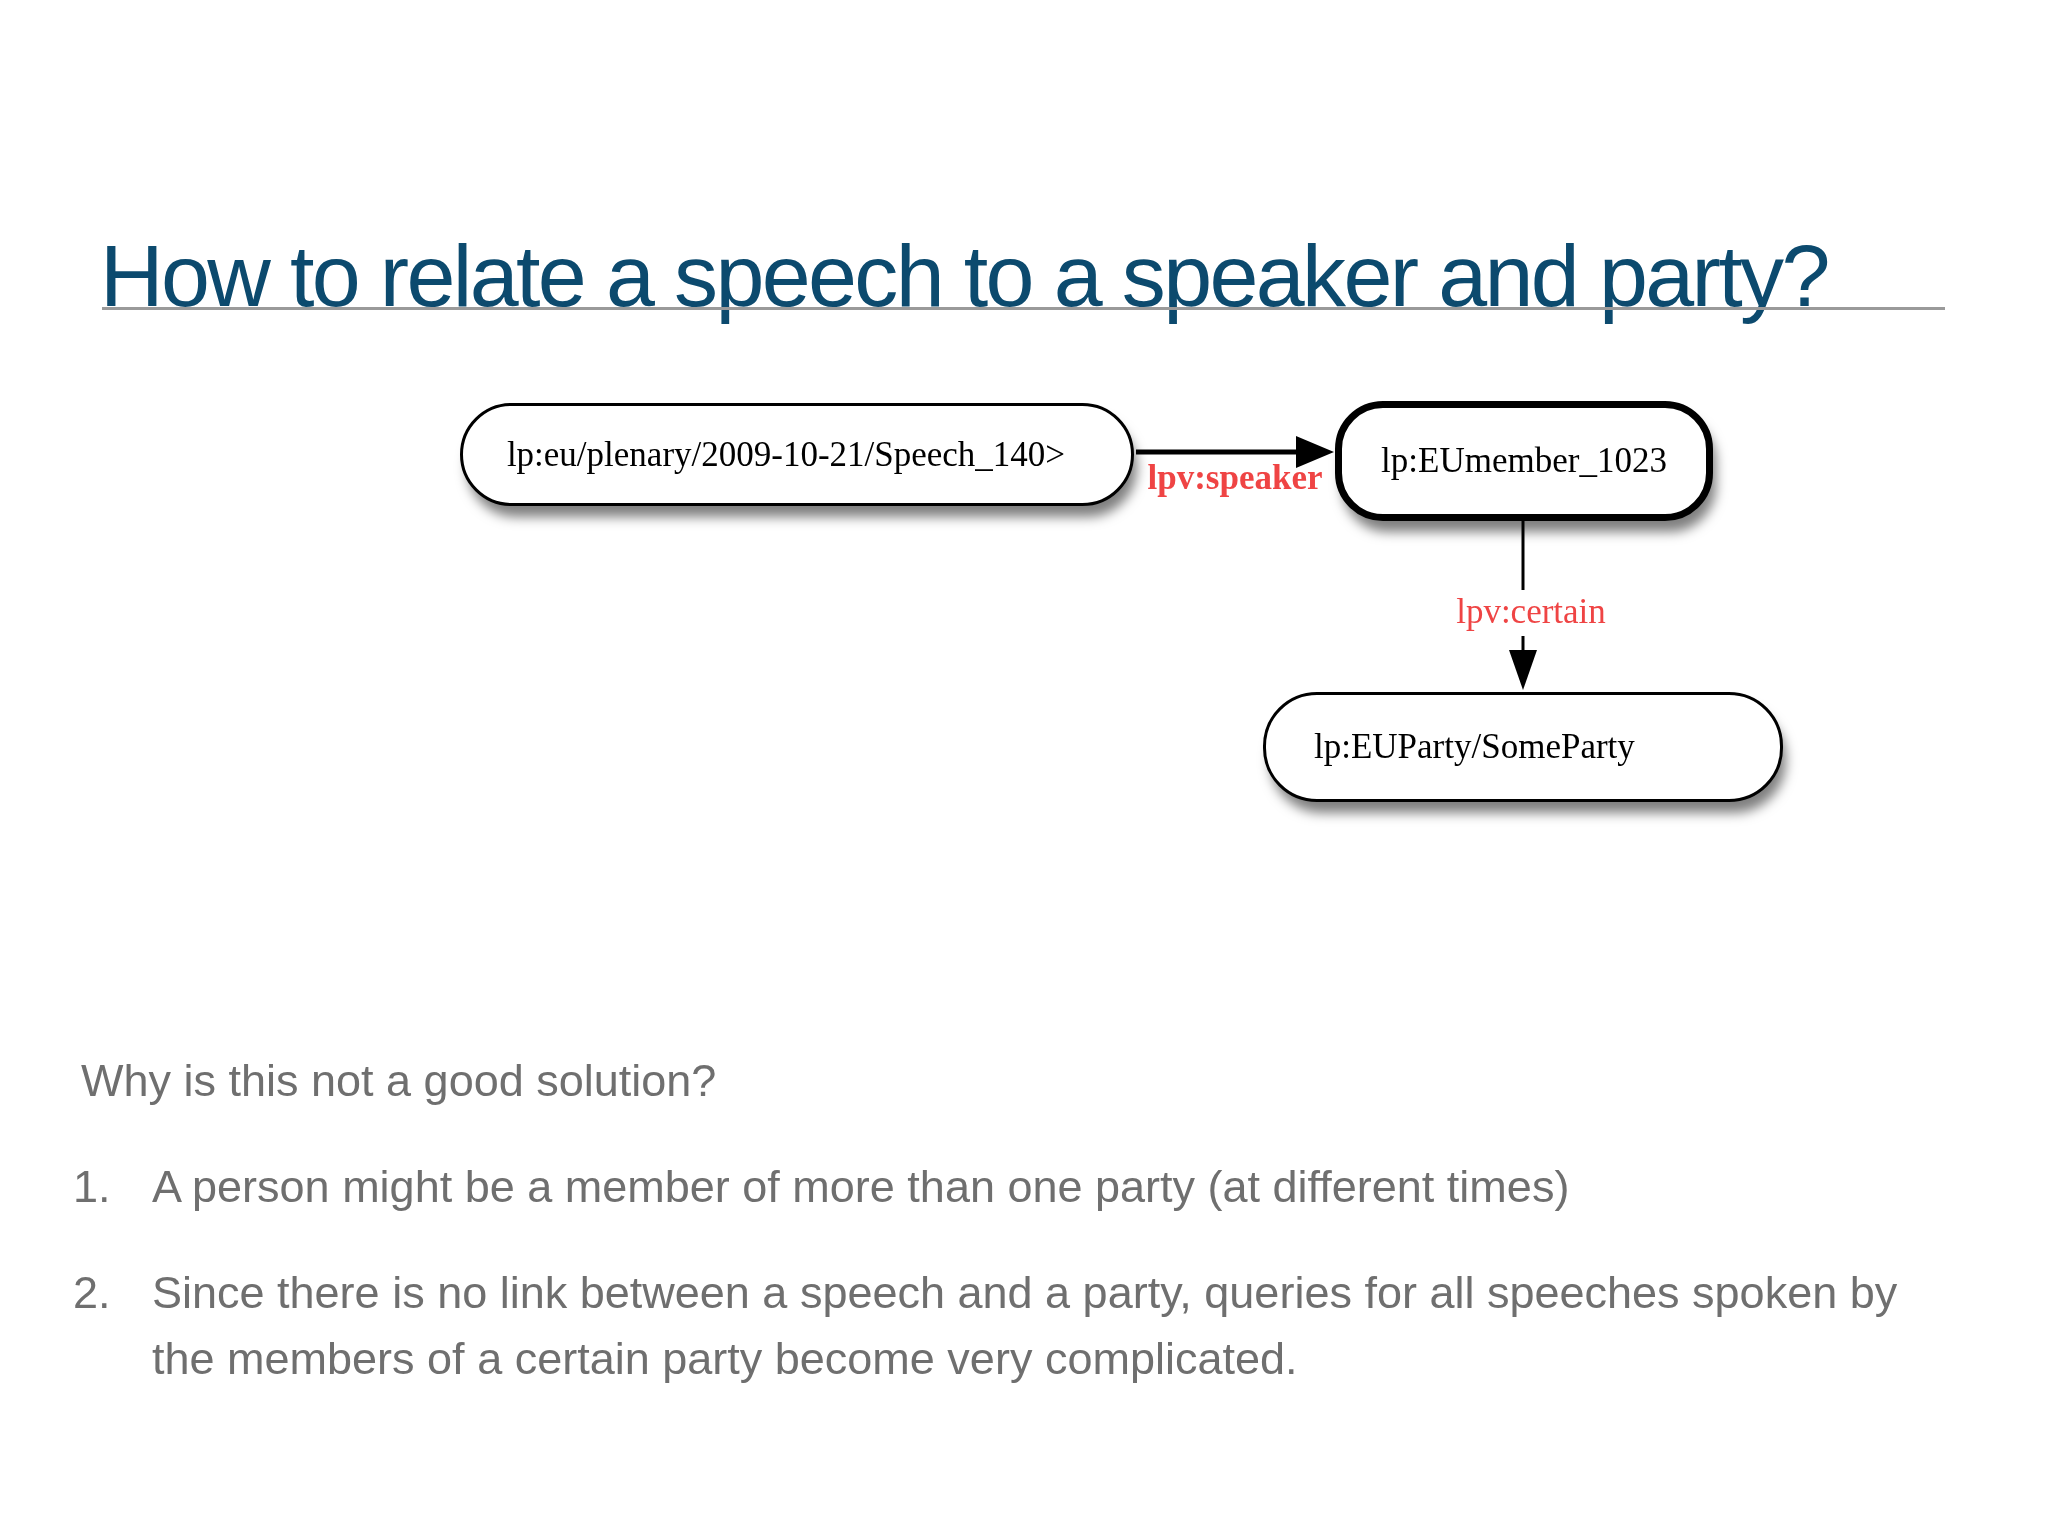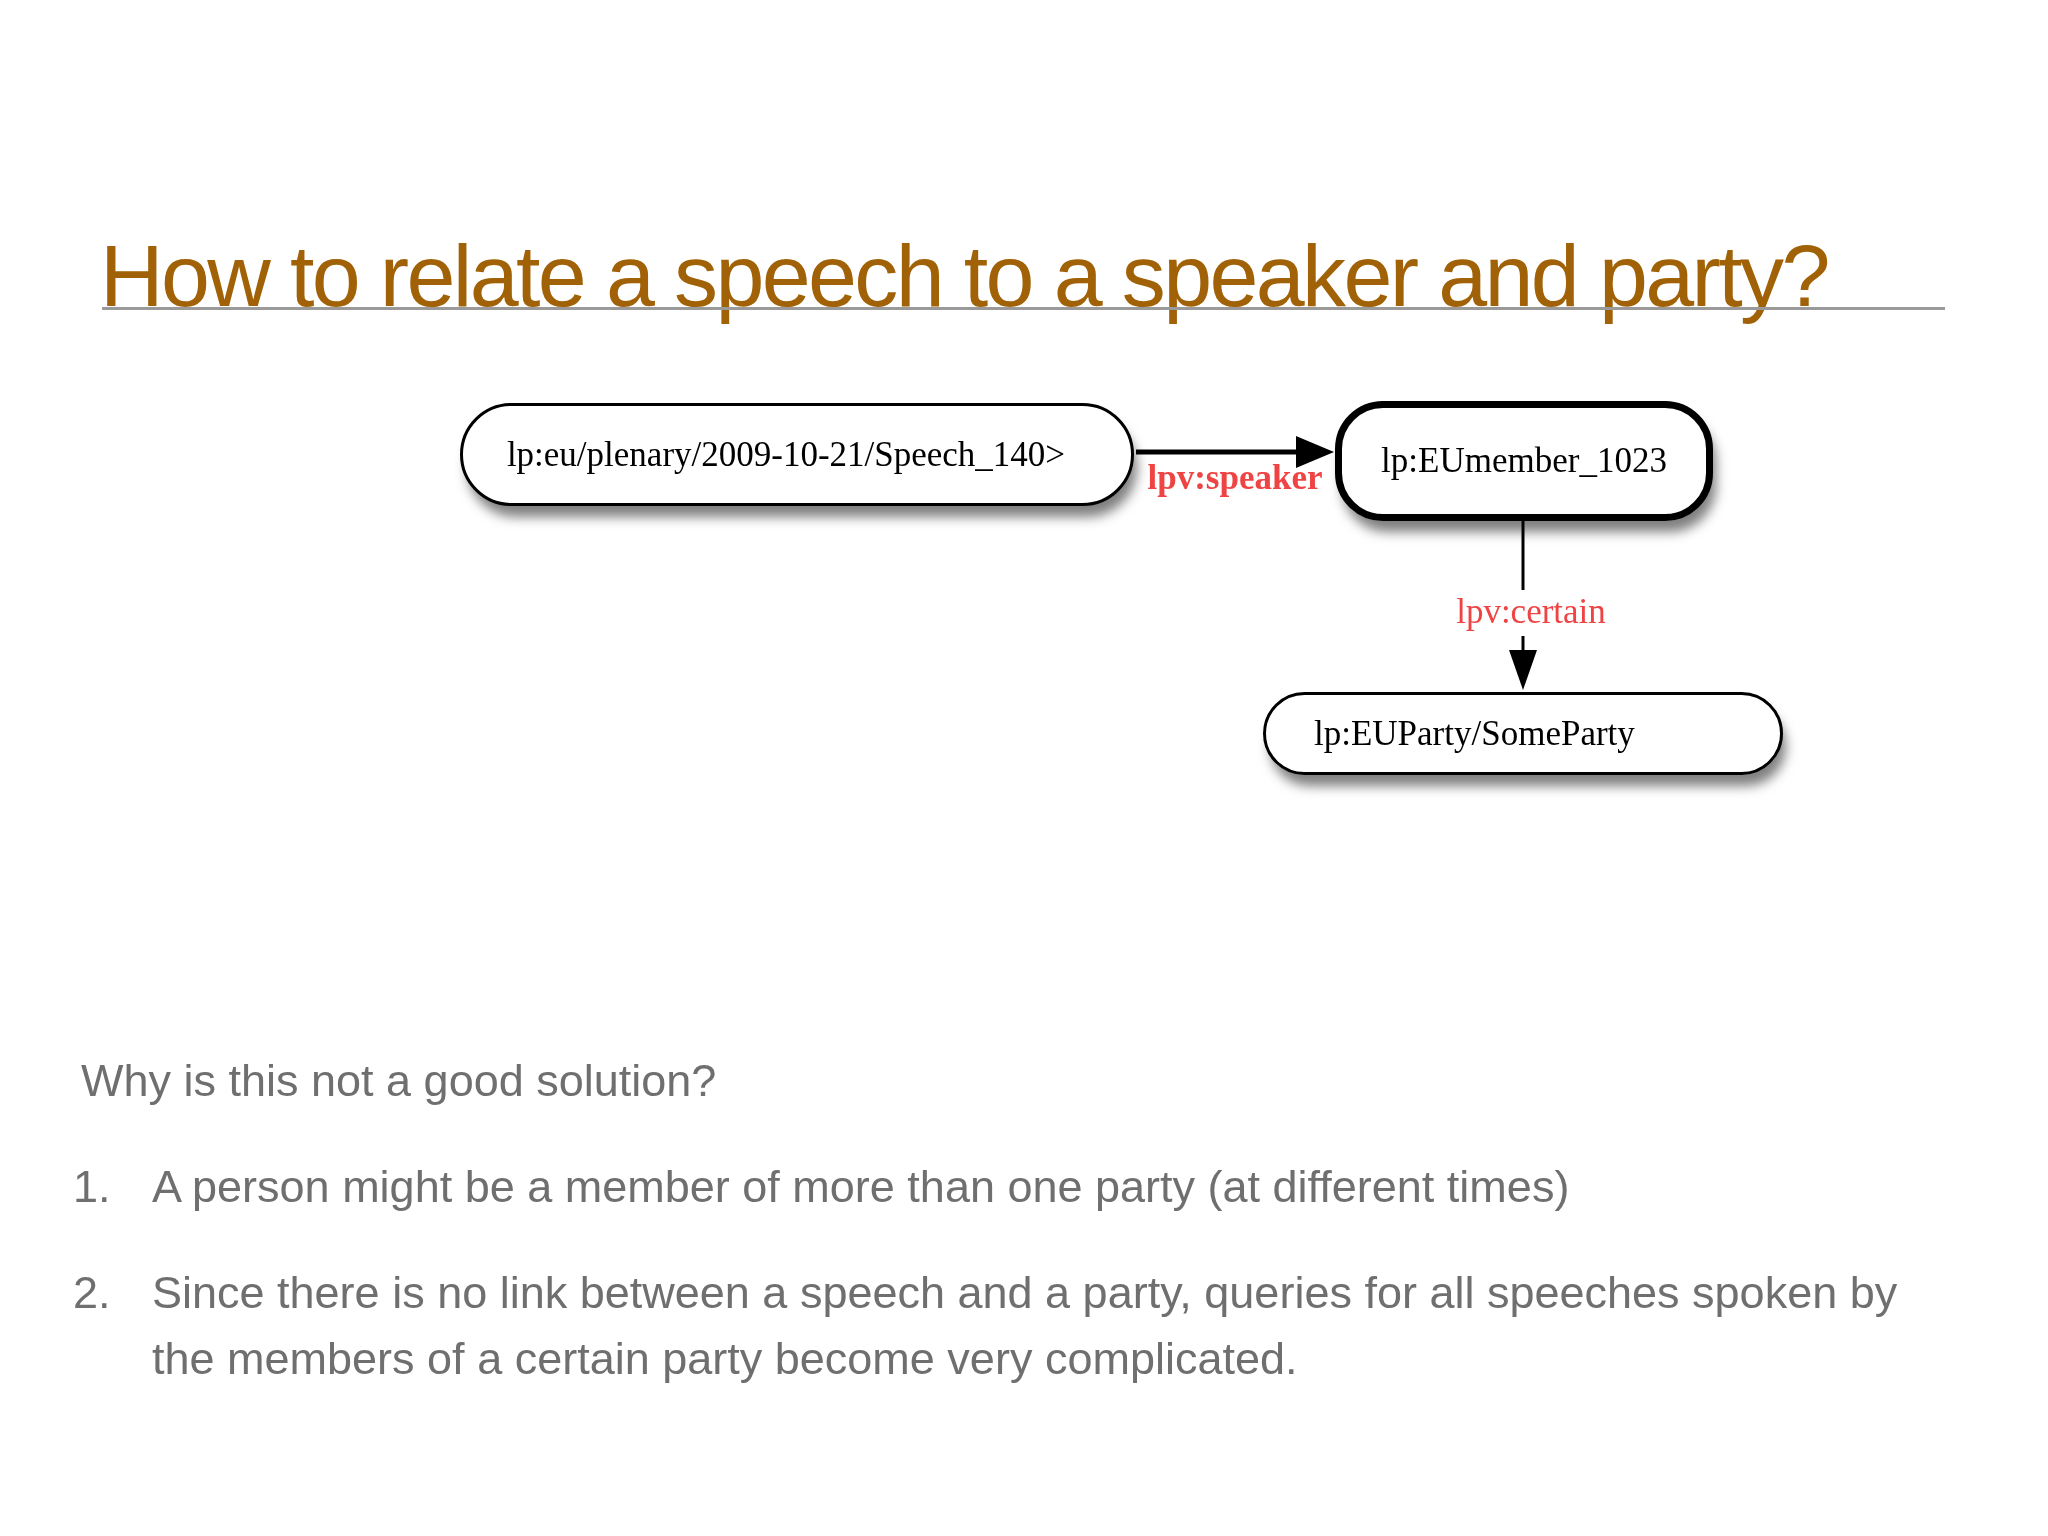--- a/index.html
+++ b/index.html
@@ -14,21 +14,21 @@
 
   
   .title {
     position: absolute;
     left: 100px;
     top: 166px;
     font-size: 88px;
     font-weight: 300;
     letter-spacing: -0.03em;
     line-height: 1.15;
-    color: #a16207;
+    color: #0c4a6e;
     white-space: nowrap;
   }
   .divider {
     position: absolute;
     left: 102px;
     top: 307px;
     width: 1843px;
     height: 3px;
     background: #9a9a9a;
   }
@@ -59,21 +59,21 @@
     text-align: right;
   }
   .node-member {
     left: 1335px; top: 401px;
     width: 378px; height: 120px;
     border-width: 7px;
     border-radius: 48px;
   }
   .node-party {
     left: 1263px; top: 692px;
-    width: 520px; height: 83px;
+    width: 520px; height: 110px;
     border-radius: 54px;
     justify-content: flex-start;
     padding-left: 48px;
   }
 
   .edge-label {
     position: absolute;
     font-family: "Liberation Serif", "DejaVu Serif", serif;
     font-size: 35px;
     color: #ef4444;

